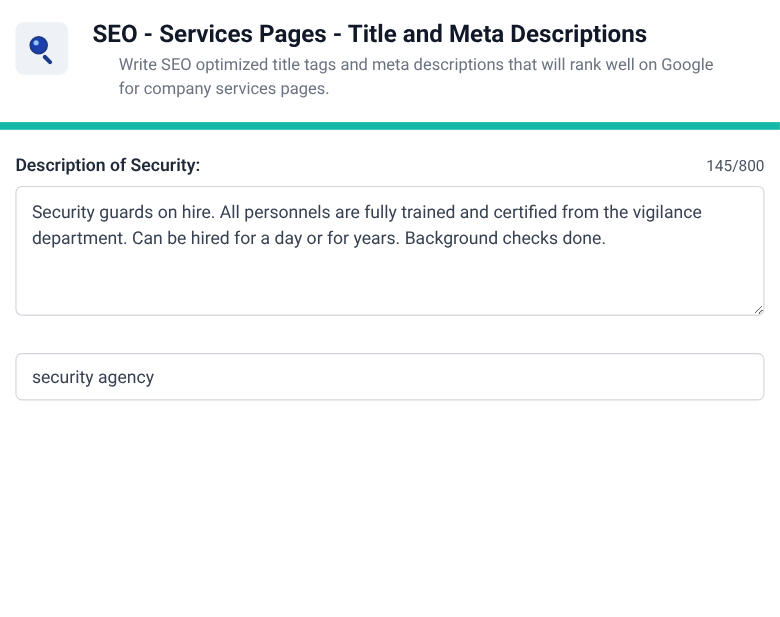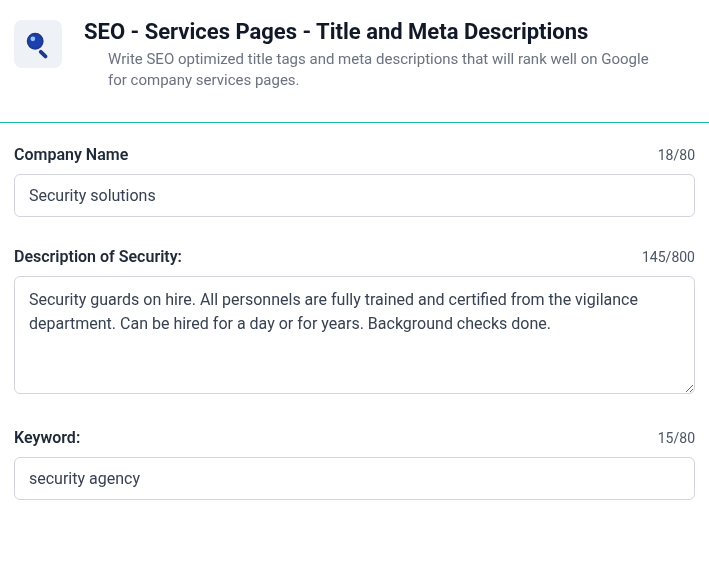--- a/index.html
+++ b/index.html
@@ -10,22 +10,22 @@
     body {
       font-family: -apple-system, BlinkMacSystemFont, "Segoe UI", Roboto, Helvetica, Arial, sans-serif;
       background: #ffffff;
       width: 709px;
       height: 561px;
       overflow: hidden;
     }
     .header {
       display: flex;
       align-items: flex-start;
-      padding: 18px 14px 30px 14px;
-      border-bottom: 1px solid #14b8a6;
+      padding: 18px 14px 19px 14px;
+      border-bottom: 7px solid #14b8a6;
     }
     .icon-box {
       width: 48px;
       height: 48px;
       border-radius: 8px;
       background: #eef2f6;
       display: flex;
       align-items: center;
       justify-content: center;
       flex-shrink: 0;
@@ -112,37 +112,26 @@
     </svg>
   </div>
   <div class="header-text">
     <div class="title">SEO - Services Pages - Title and Meta Descriptions</div>
     <div class="subtitle">Write SEO optimized title tags and meta descriptions that will rank well on Google for company services pages.</div>
   </div>
 </div>
 
 <div class="form-area">
 
-  <div class="field">
-    <div class="field-header">
-      <div class="field-label">Company Name</div>
-      <div class="field-counter">18/80</div>
-    </div>
-    <input type="text" class="field-input" value="Security solutions" style="">
-  </div>
 
   <div class="field">
     <div class="field-header">
       <div class="field-label">Description of Security:</div>
       <div class="field-counter">145/800</div>
     </div>
     <textarea class="field-textarea" style="">Security guards on hire. All personnels are fully trained and certified from the vigilance department. Can be hired for a day or for years. Background checks done.</textarea>
   </div>
 
   <div class="field">
-    <div class="field-header">
-      <div class="field-label">Keyword:</div>
-      <div class="field-counter">15/80</div>
-    </div>
     <input type="text" class="field-input" value="security agency" style="">
   </div>
 
 </div>
 
 </body></html>

